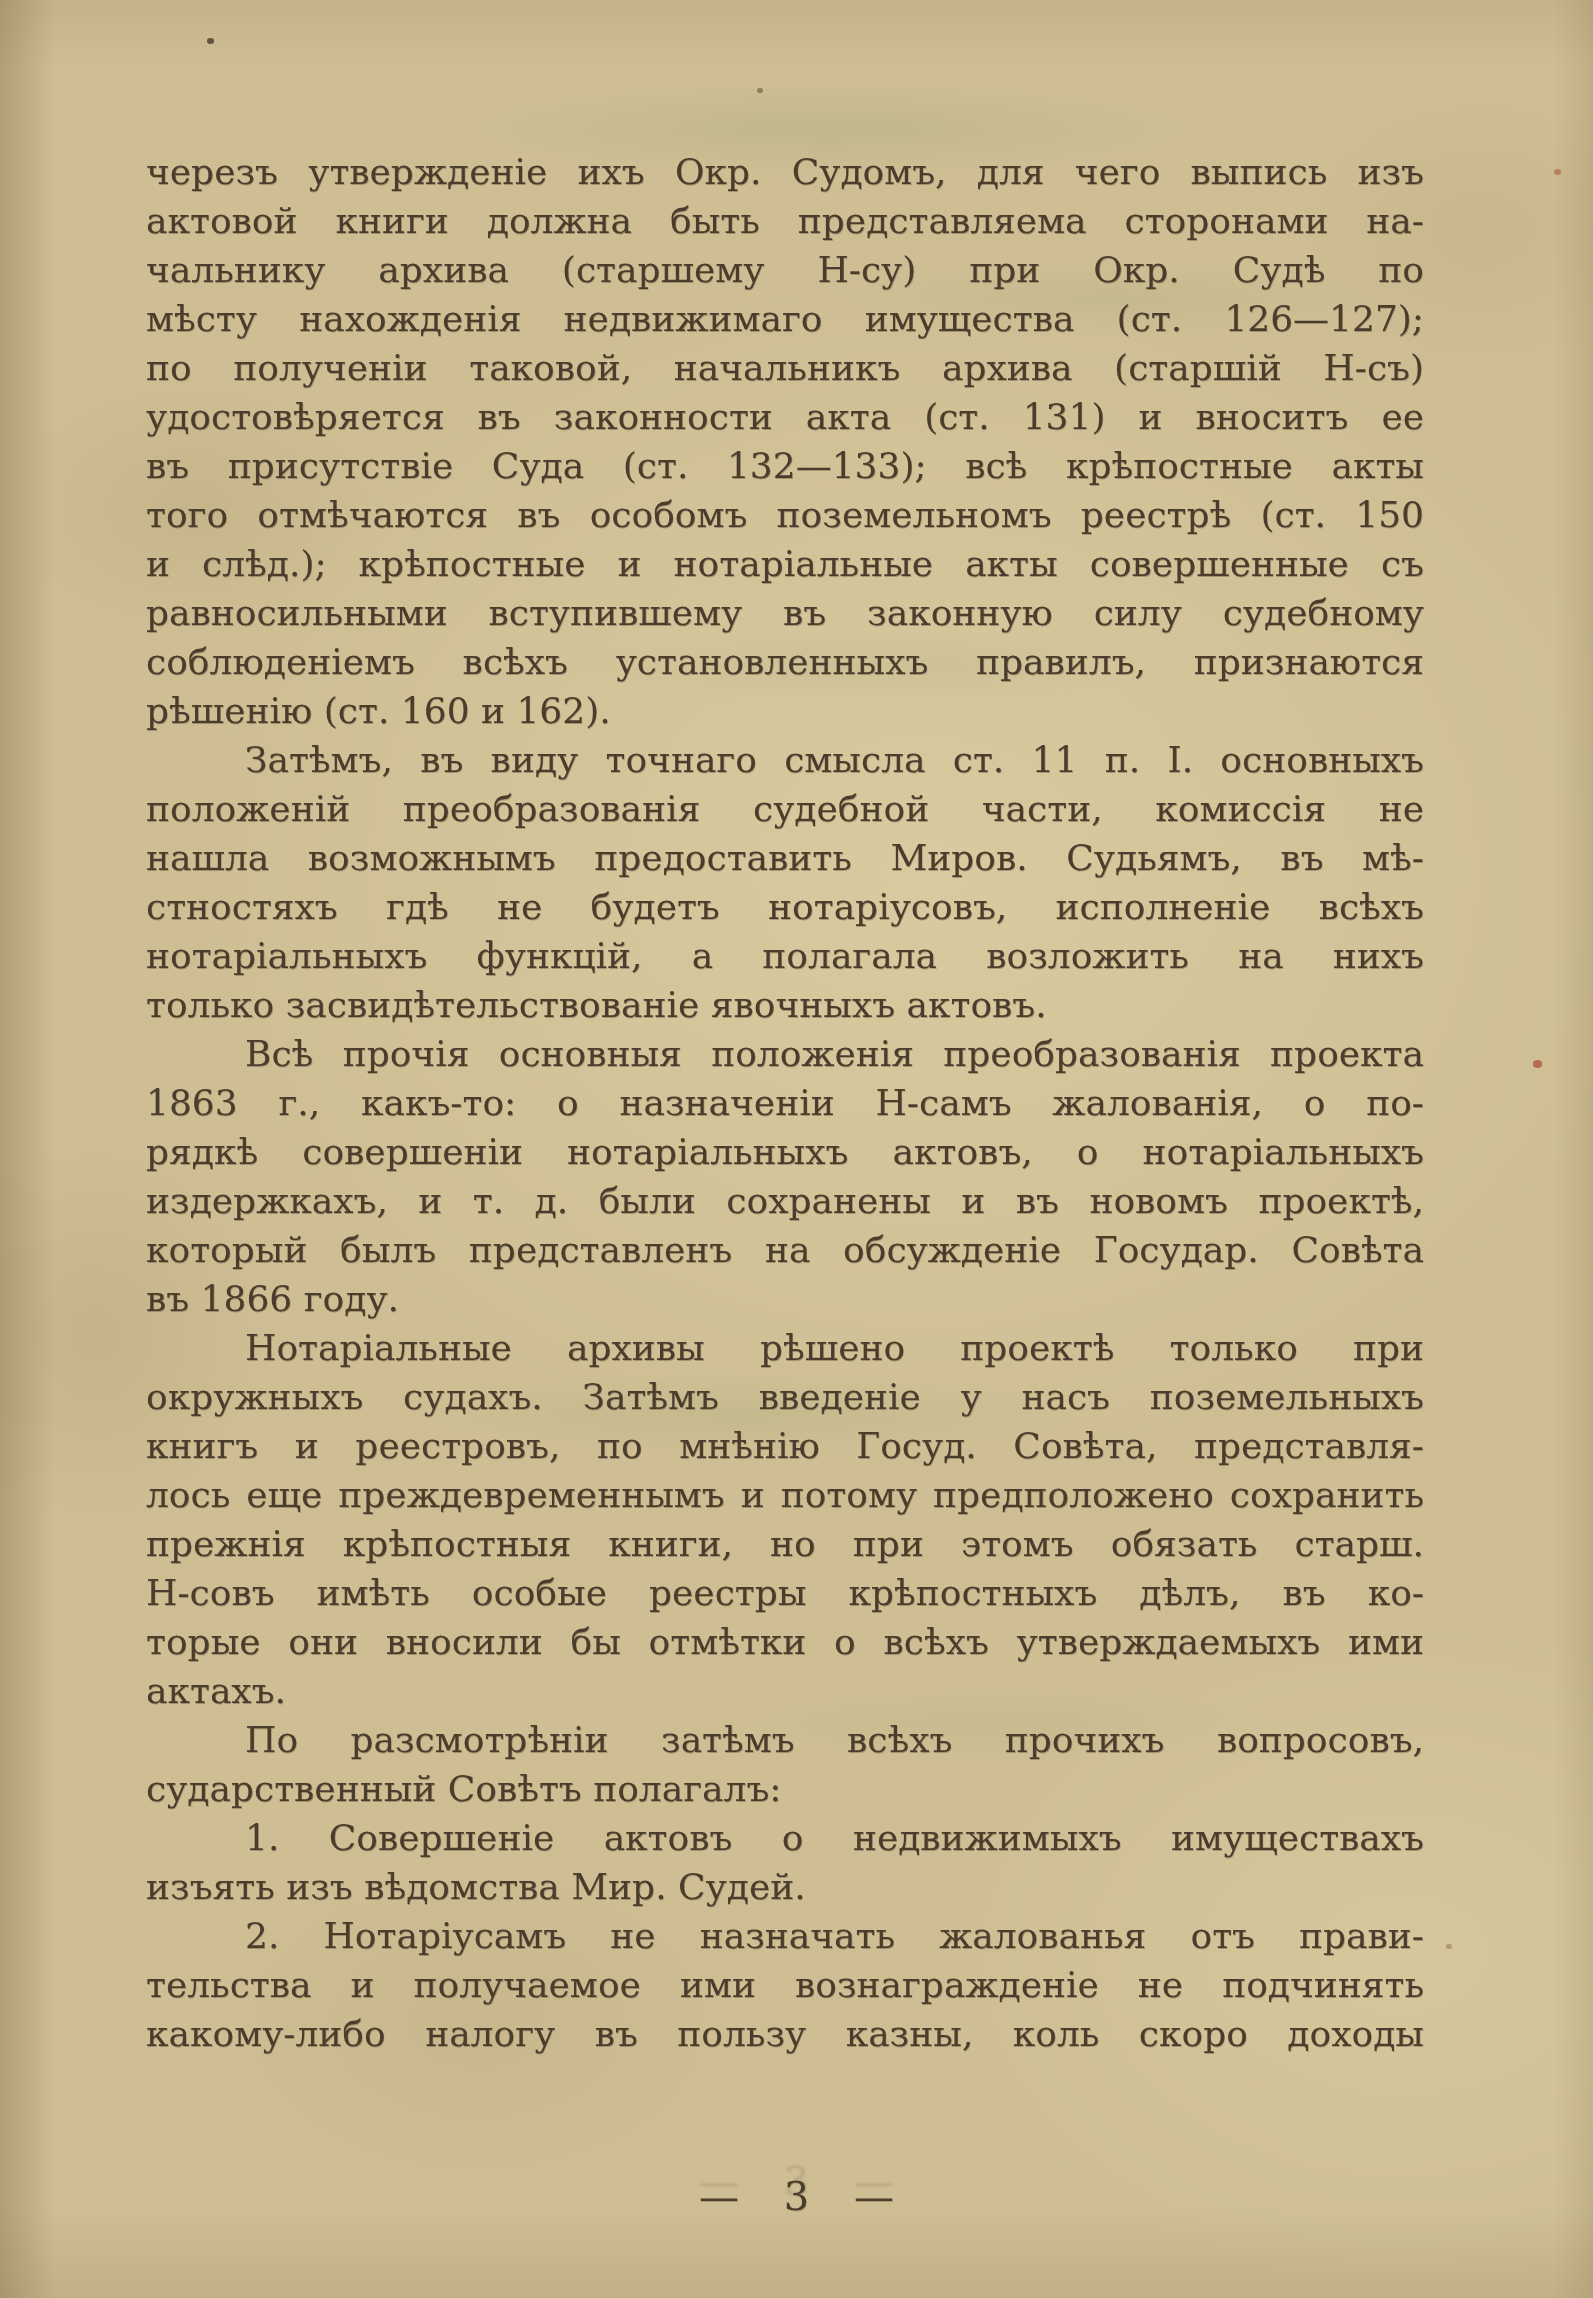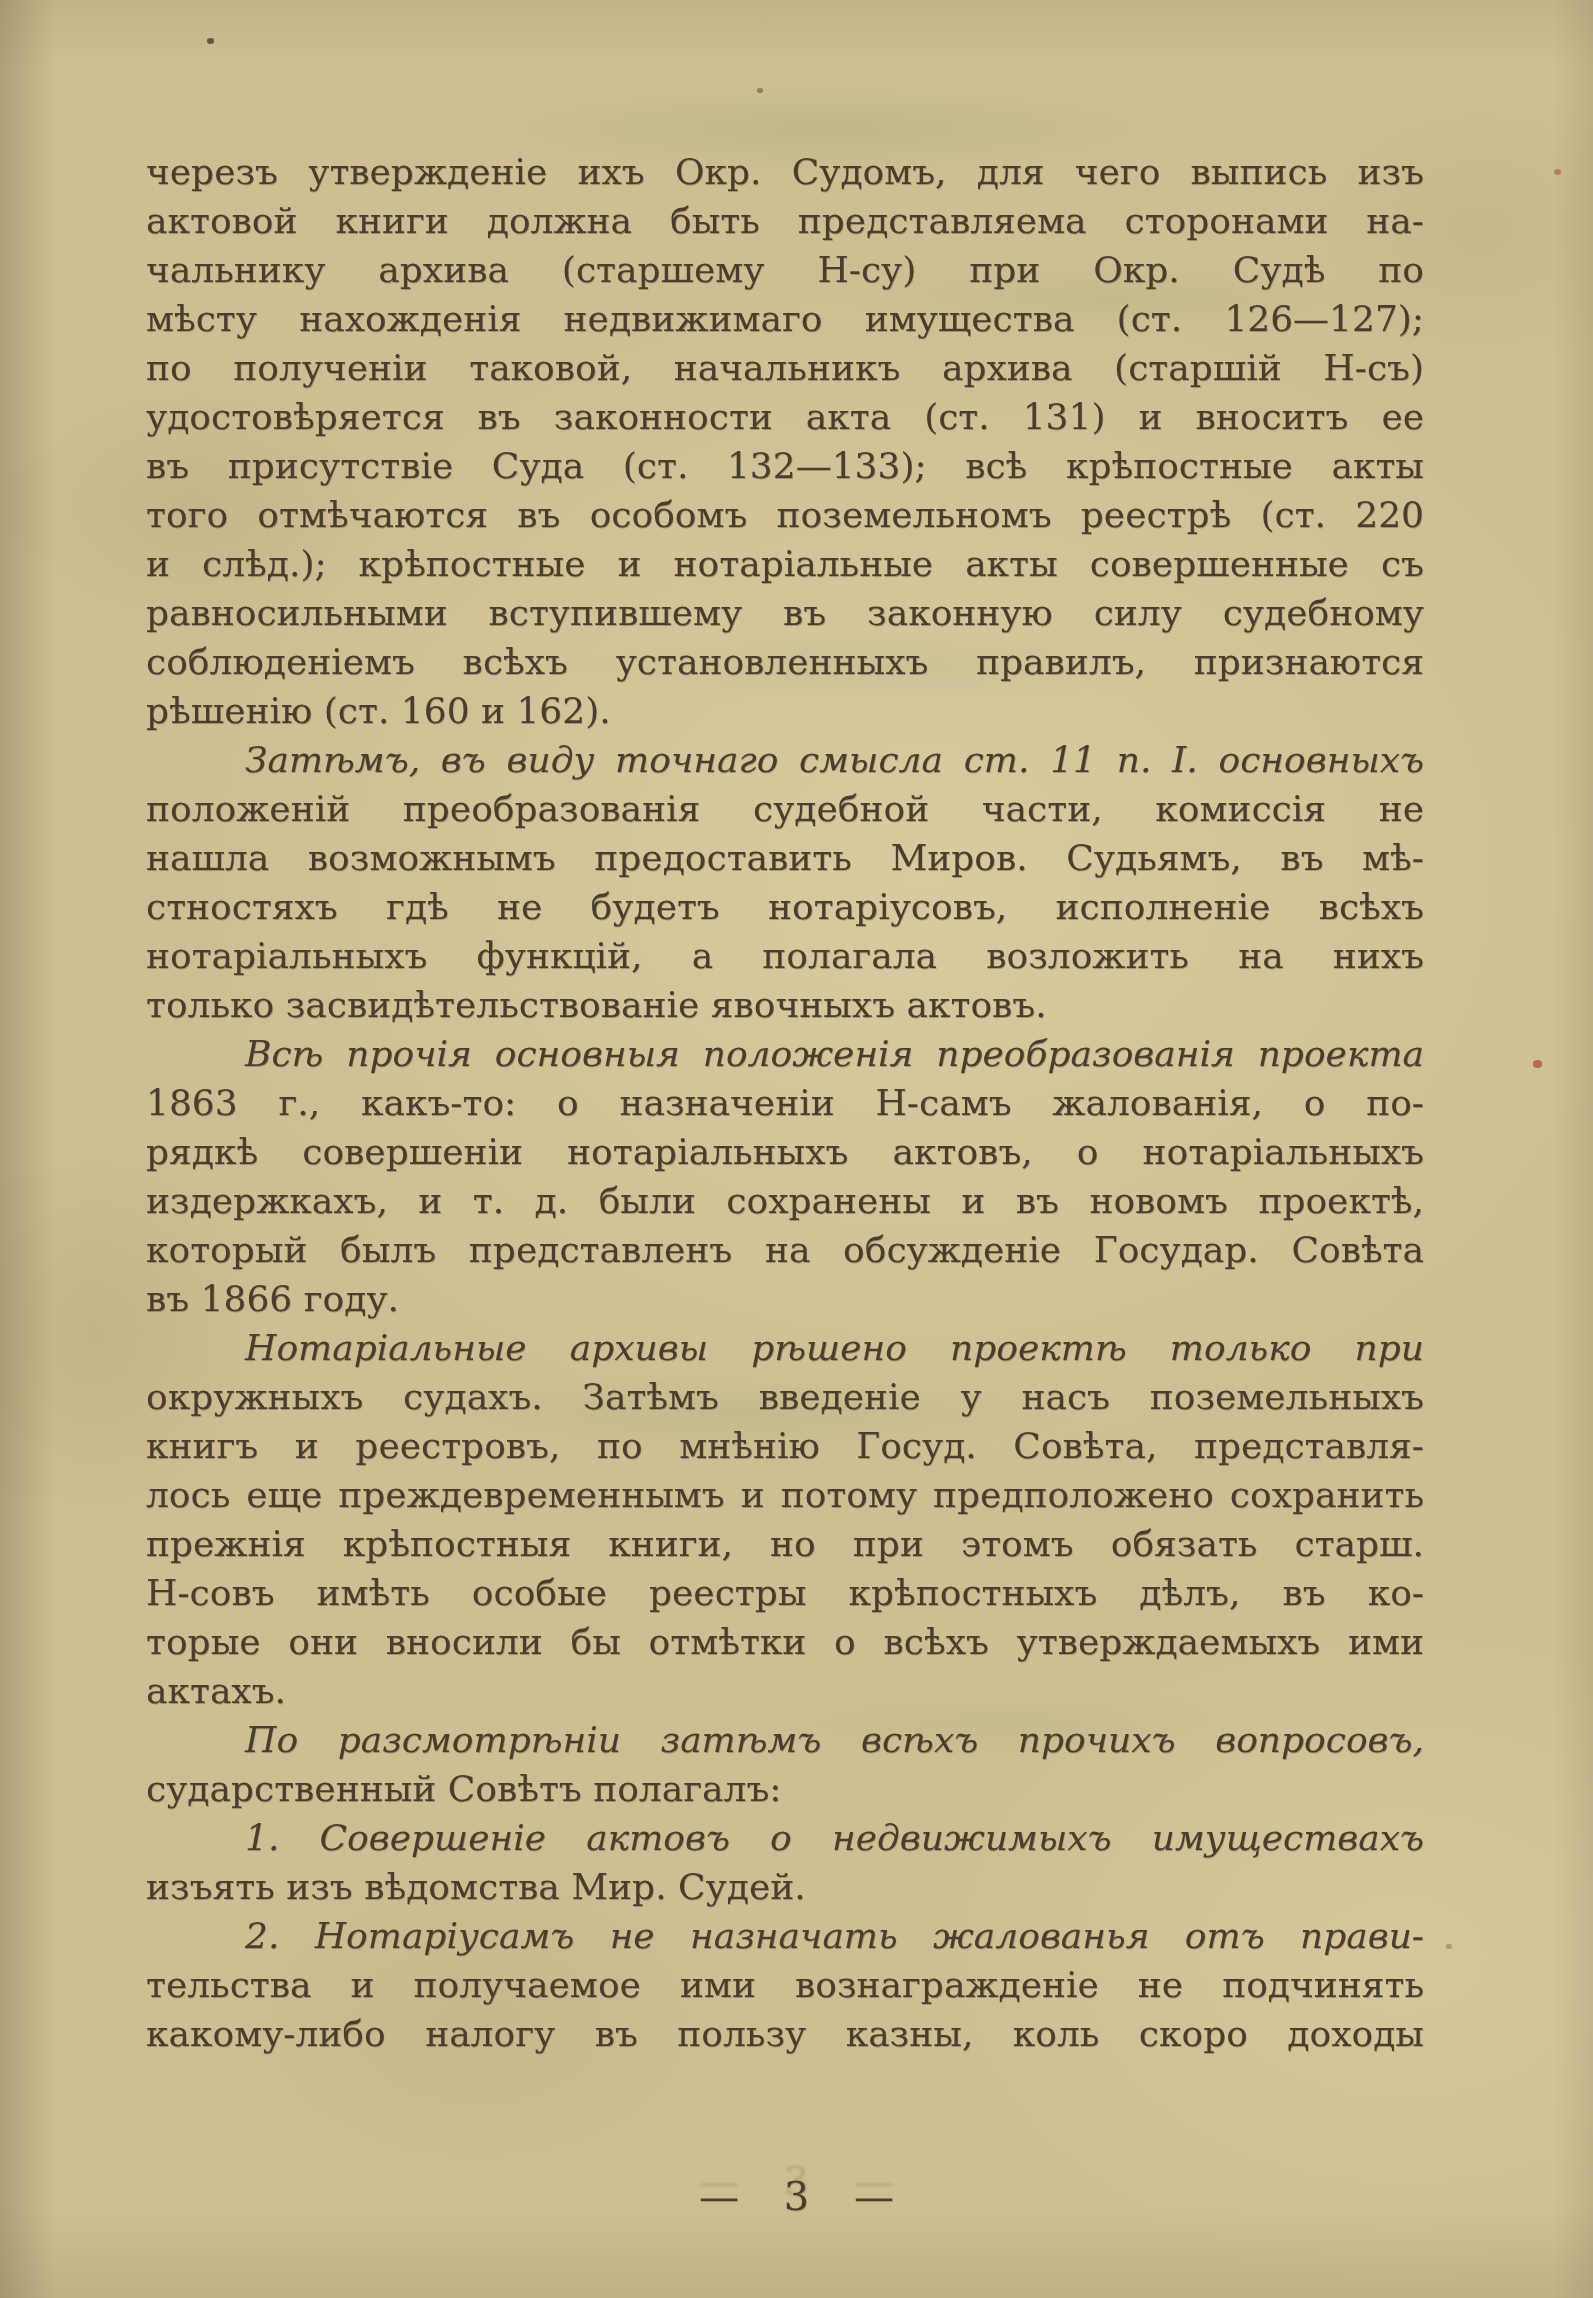--- a/index.html
+++ b/index.html
@@ -46,21 +46,21 @@
     font-size:36px;
     text-shadow:0.6px 0.8px 0.6px rgba(74,61,44,0.35);
   }
   .line{
     height:49px;
     line-height:49px;
     white-space:normal;
     text-align:justify;
     text-align-last:justify;
   }
-  .line.indent{ padding-left:99px;font-style:italic; }
+  .line.indent{ padding-left:99px; }
   .line.endline{ text-align:center; text-align-last:left; }
   .page-footer{
     position:absolute;
     left:0; top:2173px;
     width:1593px;
     text-align:center;
     color:var(--ink);
     font-size:40px;
     word-spacing:32px;
     text-shadow:0 -15px 2.8px rgba(96,84,56,0.22), 0.5px 0.5px 0.5px rgba(74,61,44,0.3);
@@ -83,21 +83,21 @@
   <div class="speck s5"></div>
 
   <div class="text-block">
       <div class="line">черезъ утвержденіе ихъ Окр. Судомъ, для чего выпись изъ</div>
       <div class="line">актовой книги должна быть представляема сторонами на-</div>
       <div class="line">чальнику архива (старшему Н-су) при Окр. Судѣ по</div>
       <div class="line">мѣсту нахожденія недвижимаго имущества (ст. 126—127);</div>
       <div class="line">по полученіи таковой, начальникъ архива (старшій Н-съ)</div>
       <div class="line">удостовѣряется въ законности акта (ст. 131) и вноситъ ее</div>
       <div class="line">въ присутствіе Суда (ст. 132—133); всѣ крѣпостные акты</div>
-      <div class="line">того отмѣчаются въ особомъ поземельномъ реестрѣ (ст. 220</div>
+      <div class="line">того отмѣчаются въ особомъ поземельномъ реестрѣ (ст. 150</div>
       <div class="line">и слѣд.); крѣпостные и нотаріальные акты совершенные съ</div>
       <div class="line">равносильными вступившему въ законную силу судебному</div>
       <div class="line">соблюденіемъ всѣхъ установленныхъ правилъ, признаются</div>
       <div class="line endline">рѣшенію (ст. 160 и 162).</div>
       <div class="line indent">Затѣмъ, въ виду точнаго смысла ст. 11 п. I. основныхъ</div>
       <div class="line">положеній преобразованія судебной части, комиссія не</div>
       <div class="line">нашла возможнымъ предоставить Миров. Судьямъ, въ мѣ-</div>
       <div class="line">стностяхъ гдѣ не будетъ нотаріусовъ, исполненіе всѣхъ</div>
       <div class="line">нотаріальныхъ функцій, а полагала возложить на нихъ</div>
       <div class="line endline">только засвидѣтельствованіе явочныхъ актовъ.</div>

